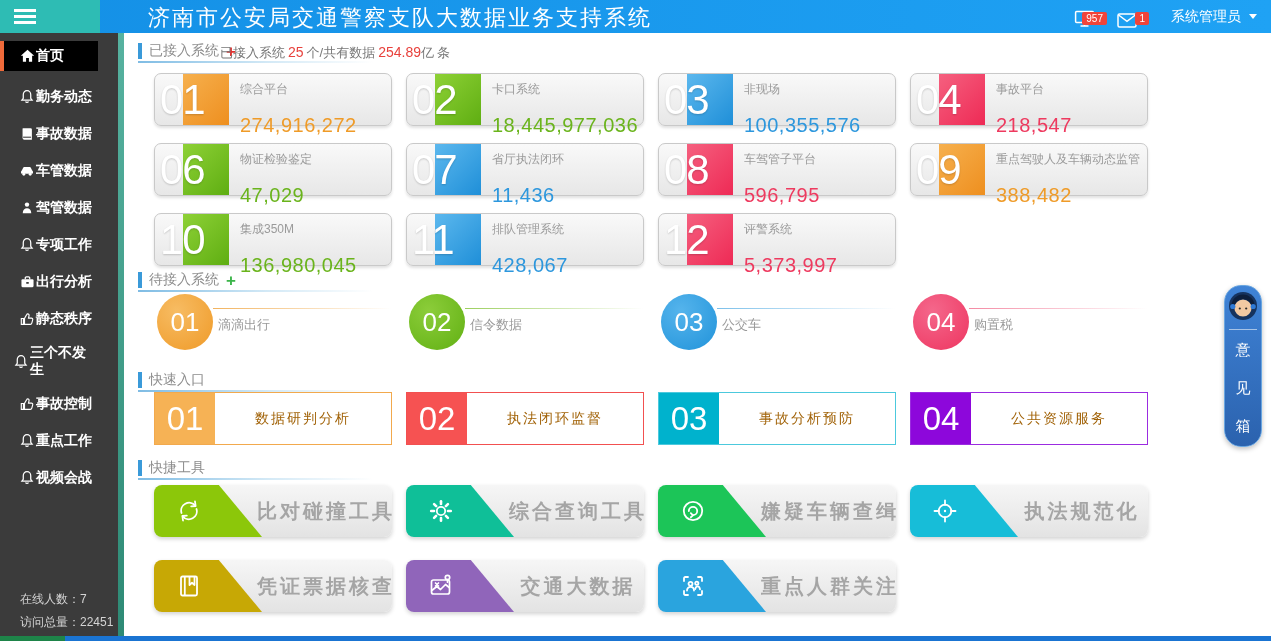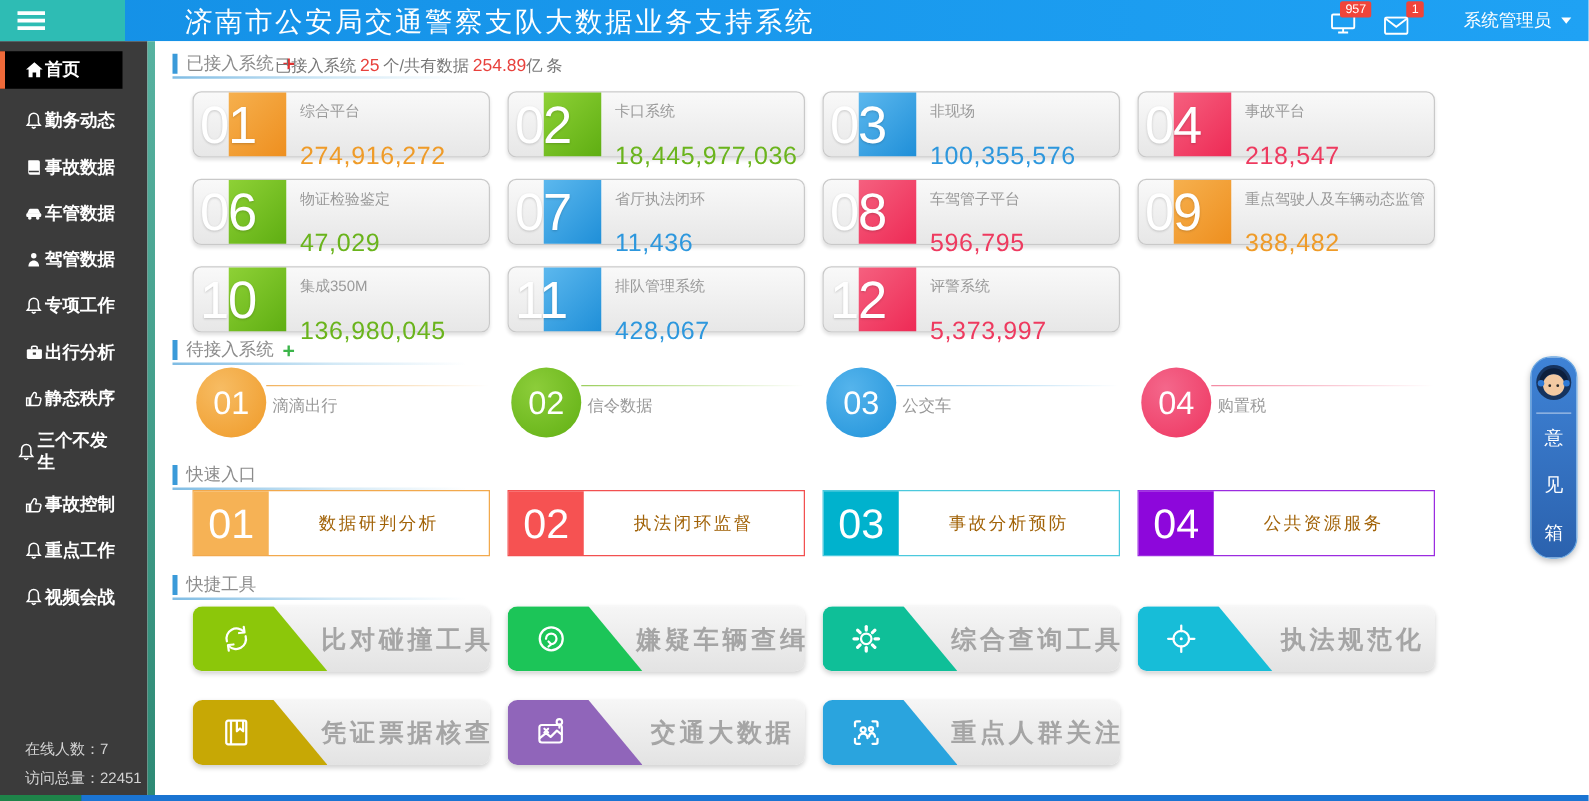--- a/index.html
+++ b/index.html
@@ -9,23 +9,23 @@
   
   .header { position:absolute; left:0; top:0; width:1271px; height:33px;
             background:linear-gradient(90deg,#1490e6,#1fa2f4); }
   .burger-block { position:absolute; left:0; top:0; width:100px; height:33px; background:#2ebcb4; cursor:pointer; }
   .burger { position:absolute; left:14px; top:9px; width:22px; height:3px; background:#fff;
             box-shadow:0 6px 0 #fff, 0 12px 0 #fff; }
   .htitle { position:absolute; left:148px; top:3px; color:#fff; font-size:22px; letter-spacing:2px; white-space:nowrap; }
   .hright { position:absolute; right:14px; top:0; height:33px; display:flex; align-items:flex-end; gap:22px; color:#fff; }
   .hicon { position:relative; height:33px; display:flex; align-items:flex-end; padding-bottom:5px; cursor:pointer; }
   .hicon svg { display:block; }
-  .badge { position:absolute; top:1px; right:-12px; background:#f0443a; color:#fff; font-size:10px;
+  .badge { position:absolute; top:12px; right:-12px; background:#f0443a; color:#fff; font-size:10px;
            line-height:13px; height:13px; padding:0 4px; border-radius:2px; white-space:nowrap; }
-  .huser { display:flex; align-items:center; height:33px; font-size:14px; cursor:pointer; margin-left:22px; }
+  .huser { display:flex; align-items:center; height:33px; font-size:14px; cursor:pointer; margin-left:12px; }
   .caret { width:0; height:0; border-left:4px solid transparent; border-right:4px solid transparent;
            border-top:5px solid #fff; margin-left:8px; }
 
   
   .sidebar { position:absolute; left:0; top:33px; width:118px; bottom:0; background:#3b3b3b; }
   .side-strip { position:absolute; left:118px; top:33px; width:6px; bottom:5px;
                 background:linear-gradient(180deg,#57b2a0,#2e8a75); }
   .mitem { display:flex; align-items:center; padding-left:18px; height:37px;
            color:#fff; font-size:14px; font-weight:bold; cursor:pointer; }
   .mitem .micon { width:18px; display:flex; justify-content:center; }
@@ -462,48 +462,48 @@
         <svg width="26" height="26" viewBox="0 0 26 26" fill="none" stroke="#fff" stroke-width="1.8" stroke-linecap="round" stroke-linejoin="round">
           <path d="M5.5 15 A8 8 0 0 1 19.2 7.5"></path>
             <path d="M19 3.5 L19.6 8 L15.2 8.4"></path>
           <path d="M20.5 11 A8 8 0 0 1 6.8 18.5"></path>
             <path d="M7 22.5 L6.4 18 L10.8 17.6"></path>
         </svg>
       </span>
       <div class="tlbl">比对碰撞工具</div>
     </div>
     <div class="tool">
-      <div class="tshape ts-green"></div>
-      <span class="ticon">
-        <svg width="26" height="26" viewBox="0 0 26 26" fill="none" stroke="#fff" stroke-width="1.8" stroke-linecap="round" stroke-linejoin="round">
-          <circle cx="13" cy="13" r="9.2"></circle>
-          <path d="M8.8 13 A4.2 4.2 0 1 1 13 17.2"></path>
-          <path d="M10.8 15.2 L13 17.4 L10.8 19.2"></path>
-        </svg>
-      </span>
-      <div class="tlbl">嫌疑车辆查缉</div>
-    </div>
-    <div class="tool">
       <div class="tshape ts-teal"></div>
       <span class="ticon">
         <svg width="26" height="26" viewBox="0 0 26 26" fill="none" stroke="#fff" stroke-width="1.8">
           <circle cx="13" cy="13" r="4.2"></circle>
           <g stroke-width="2.6" stroke-linecap="round">
             <path d="M20 13 H22.8"></path>
               <path d="M3.2 13 H6"></path>
               <path d="M13 3.2 V6"></path>
               <path d="M13 20 V22.8"></path>
             <path d="M17.9 17.9 L19.9 19.9"></path>
               <path d="M6.1 6.1 L8.1 8.1"></path>
             <path d="M17.9 8.1 L19.9 6.1"></path>
               <path d="M6.1 19.9 L8.1 17.9"></path>
           </g>
         </svg>
       </span>
       <div class="tlbl">综合查询工具</div>
+    </div>
+    <div class="tool">
+      <div class="tshape ts-green"></div>
+      <span class="ticon">
+        <svg width="26" height="26" viewBox="0 0 26 26" fill="none" stroke="#fff" stroke-width="1.8" stroke-linecap="round" stroke-linejoin="round">
+          <circle cx="13" cy="13" r="9.2"></circle>
+          <path d="M8.8 13 A4.2 4.2 0 1 1 13 17.2"></path>
+          <path d="M10.8 15.2 L13 17.4 L10.8 19.2"></path>
+        </svg>
+      </span>
+      <div class="tlbl">嫌疑车辆查缉</div>
     </div>
     <div class="tool">
       <div class="tshape ts-cyan"></div>
       <span class="ticon">
         <svg width="26" height="26" viewBox="0 0 26 26" fill="none" stroke="#fff" stroke-width="1.8" stroke-linecap="round">
           <circle cx="13" cy="13" r="6.3"></circle>
           <path d="M13 2.5 V7"></path>
             <path d="M13 19 V23.5"></path>
             <path d="M2.5 13 H7"></path>
             <path d="M19 13 H23.5"></path>

